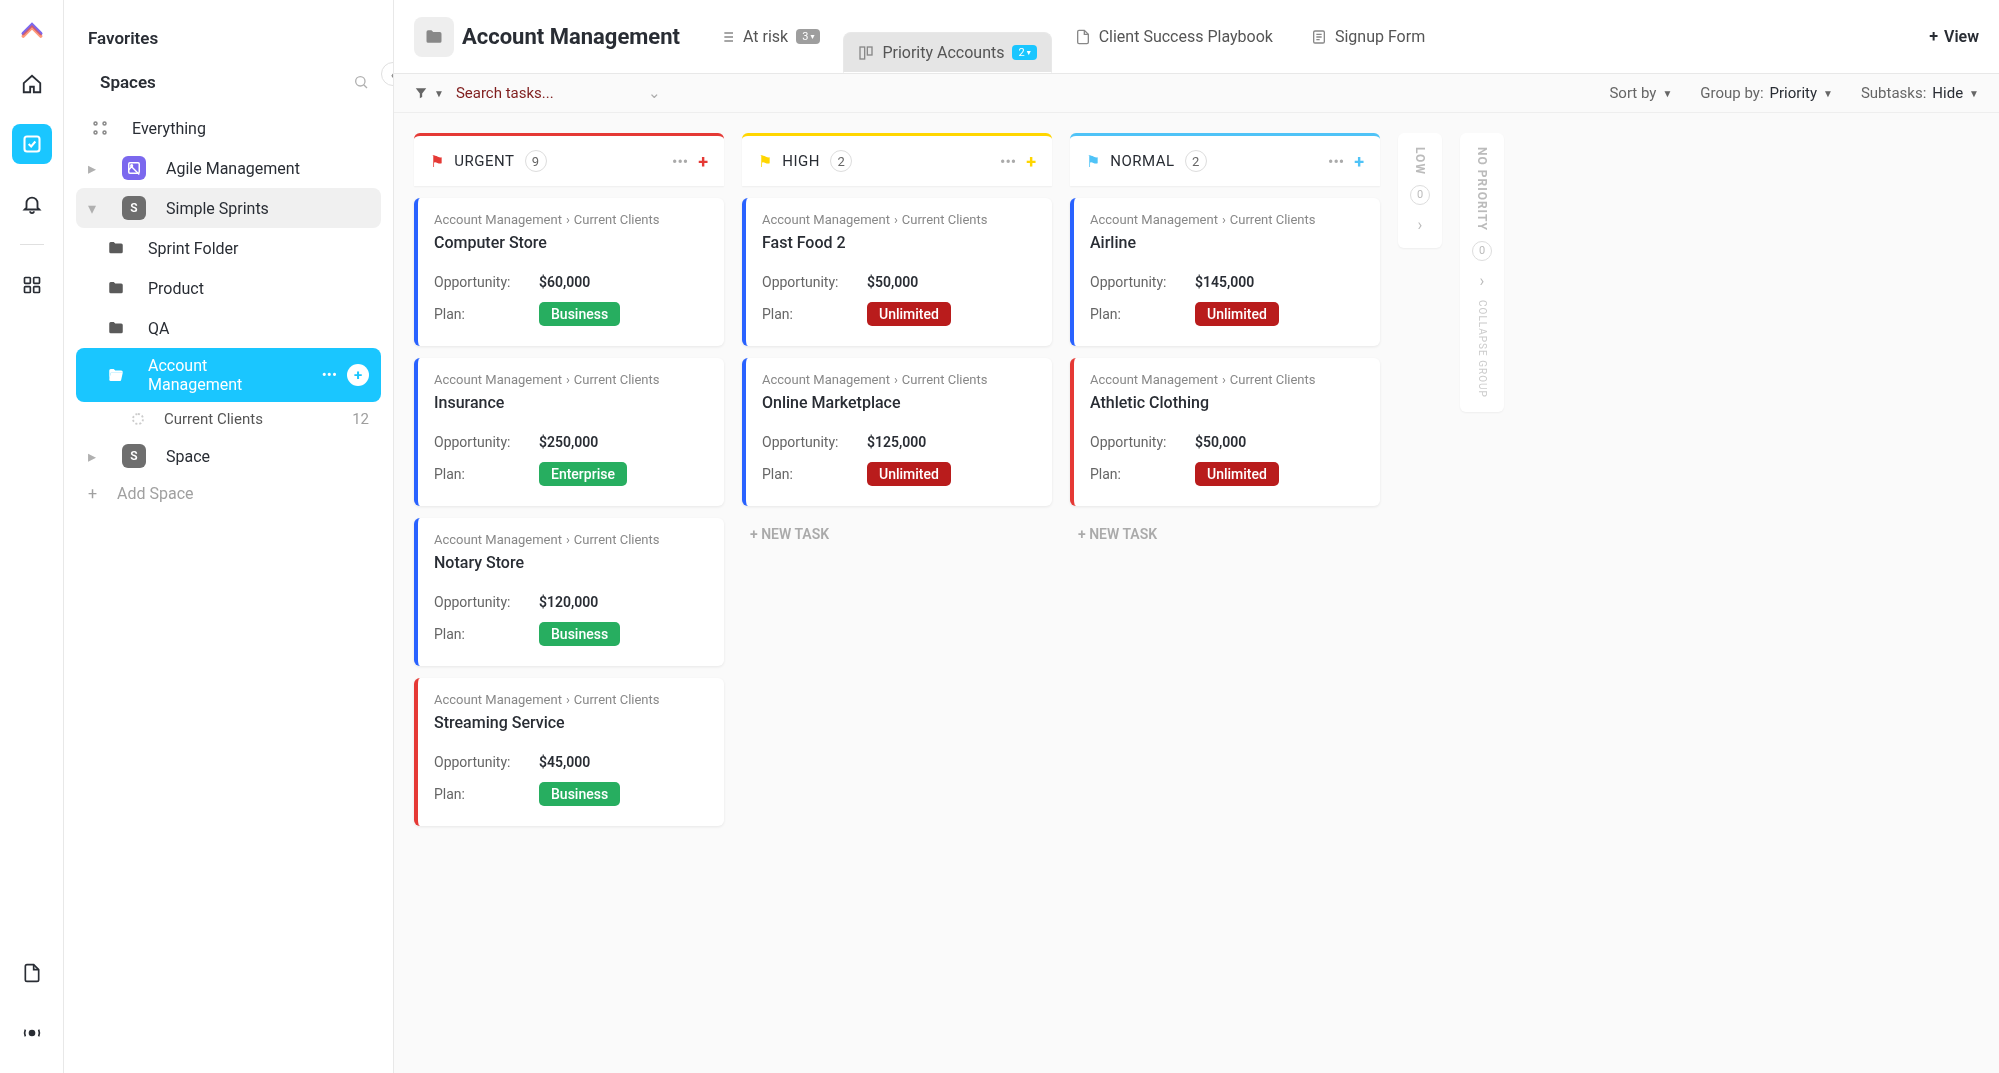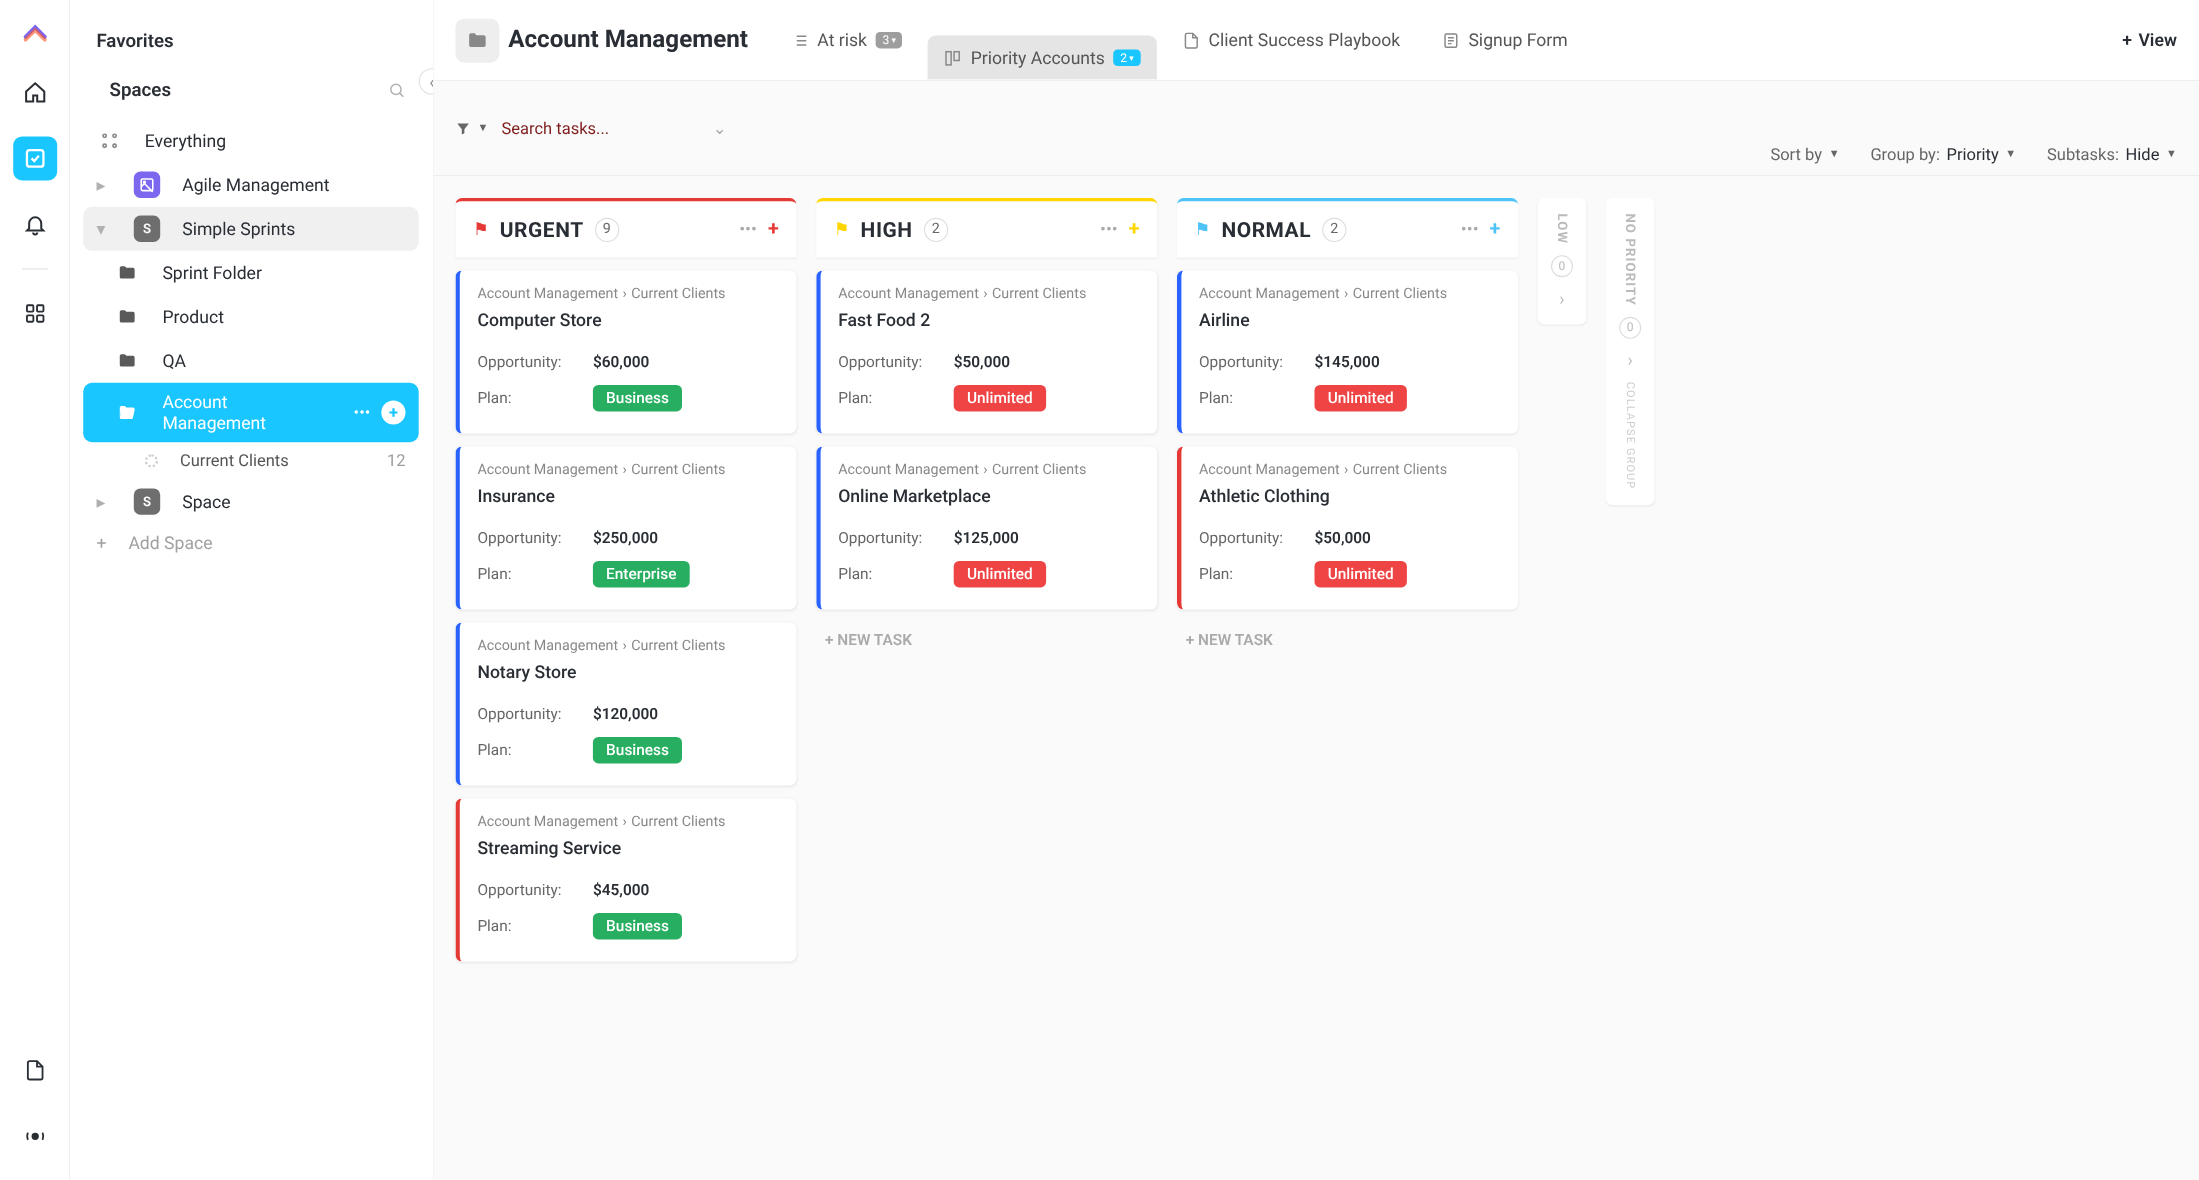--- a/index.html
+++ b/index.html
@@ -48,47 +48,47 @@
 .view-tab.active { background: #e5e5e5; border: 1px solid #e8e8e8; border-bottom: 1px solid #fff; position: relative; top: 16px; }
 .view-tab .vt-icon { color: #888; }
 .badge-sm { background: #9e9e9e; color: #fff; font-size: 11px; padding: 1px 6px; border-radius: 4px; display: inline-flex; align-items: center; gap: 2px; }
 .badge-sm.blue { background: #1AC6FF; }
 .topbar .spacer { flex: 1; }
 .view-add { display: flex; align-items: center; gap: 6px; font-weight: 600; cursor: pointer; }
 
 
 .filterbar { display: flex; align-items: center; gap: 16px; padding: 10px 20px; background: #fafafa; border-bottom: 1px solid #eee; font-size: 15px; color: #666; }
 .filterbar .left { display: flex; align-items: center; gap: 12px; }
-.filterbar .right { margin-left: auto; display: flex; align-items: center; gap: 28px; margin-top: 47px; }
+.filterbar .right { margin-left: auto; display: flex; align-items: center; gap: 28px; }
 .fb-item { display: flex; align-items: center; gap: 6px; cursor: pointer; }
 
 
 .board { flex: 1; display: flex; gap: 18px; padding: 20px; overflow-x: auto; background: #fafafa; align-items: flex-start; }
 .col { width: 310px; flex-shrink: 0; display: flex; flex-direction: column; }
 .col-header { background: #fff; border-top: 3px solid; border-radius: 6px 6px 0 0; padding: 14px 16px; display: flex; align-items: center; gap: 10px; box-shadow: 0 1px 2px rgba(0,0,0,0.05); margin-bottom: 12px; }
 .col-header .flag { font-size: 16px; }
-.col-header .title { font-weight: 700; font-size: 19px; letter-spacing: 0.5px; }
+.col-header .title { font-weight: 400; font-size: 15px; letter-spacing: 0.5px; }
 .col-header .count { background: #fff; border: 1px solid #ddd; border-radius: 50%; width: 22px; height: 22px; display: flex; align-items: center; justify-content: center; font-size: 13px; color: #666; }
 .col-header .actions { margin-left: auto; display: flex; align-items: center; gap: 10px; color: #aaa; }
 .col-header .plus { font-size: 18px; font-weight: 700; }
 .col.urgent .col-header { border-color: #E53935; } .col.urgent .flag { color: #E53935; } .col.urgent .plus { color: #E53935; }
 .col.high .col-header { border-color: #FFD600; } .col.high .flag { color: #FFD600; } .col.high .plus { color: #FFD600; }
 .col.normal .col-header { border-color: #4FC3F7; } .col.normal .flag { color: #4FC3F7; } .col.normal .plus { color: #4FC3F7; }
 
 .card { background: #fff; border-radius: 6px; box-shadow: 0 1px 3px rgba(0,0,0,0.08); margin-bottom: 12px; border-left: 4px solid; padding: 14px 16px; }
 .card .crumb { font-size: 13px; color: #888; margin-bottom: 6px; }
 .card .crumb .sep { margin: 0 4px; }
 .card .title { font-size: 16px; font-weight: 500; margin-bottom: 16px; }
 .card .prop { display: flex; align-items: center; font-size: 14px; padding: 6px 0; }
 .card .prop .k { color: #666; width: 105px; }
 .card .prop .v { font-weight: 600; }
 .plan-badge { padding: 4px 12px; border-radius: 5px; color: #fff; font-size: 14px; font-weight: 500; }
 .plan-badge.Business { background: #27AE60; }
 .plan-badge.Enterprise { background: #27AE60; }
-.plan-badge.Unlimited { background: #ef4444; }
+.plan-badge.Unlimited { background: #b91c1c; }
 .stripe-blue { border-left-color: #2962FF; }
 .stripe-red { border-left-color: #E53935; }
 
 .new-task { color: #aaa; font-size: 14px; font-weight: 600; padding: 8px; cursor: pointer; }
 
 
 .col-collapsed { width: 44px; flex-shrink: 0; background: #fff; border-radius: 6px; padding: 14px 6px; display: flex; flex-direction: column; align-items: center; gap: 10px; color: #bbb; box-shadow: 0 1px 2px rgba(0,0,0,0.05); }
 .col-collapsed .vlabel { writing-mode: vertical-rl; font-size: 12px; font-weight: 700; letter-spacing: 1px; }
 .col-collapsed .vcount { width: 20px; height: 20px; border: 1px solid #ddd; border-radius: 50%; display: flex; align-items: center; justify-content: center; font-size: 11px; }
 .col-collapsed .vtext { writing-mode: vertical-rl; font-size: 10px; letter-spacing: 1px; color: #ccc; }

